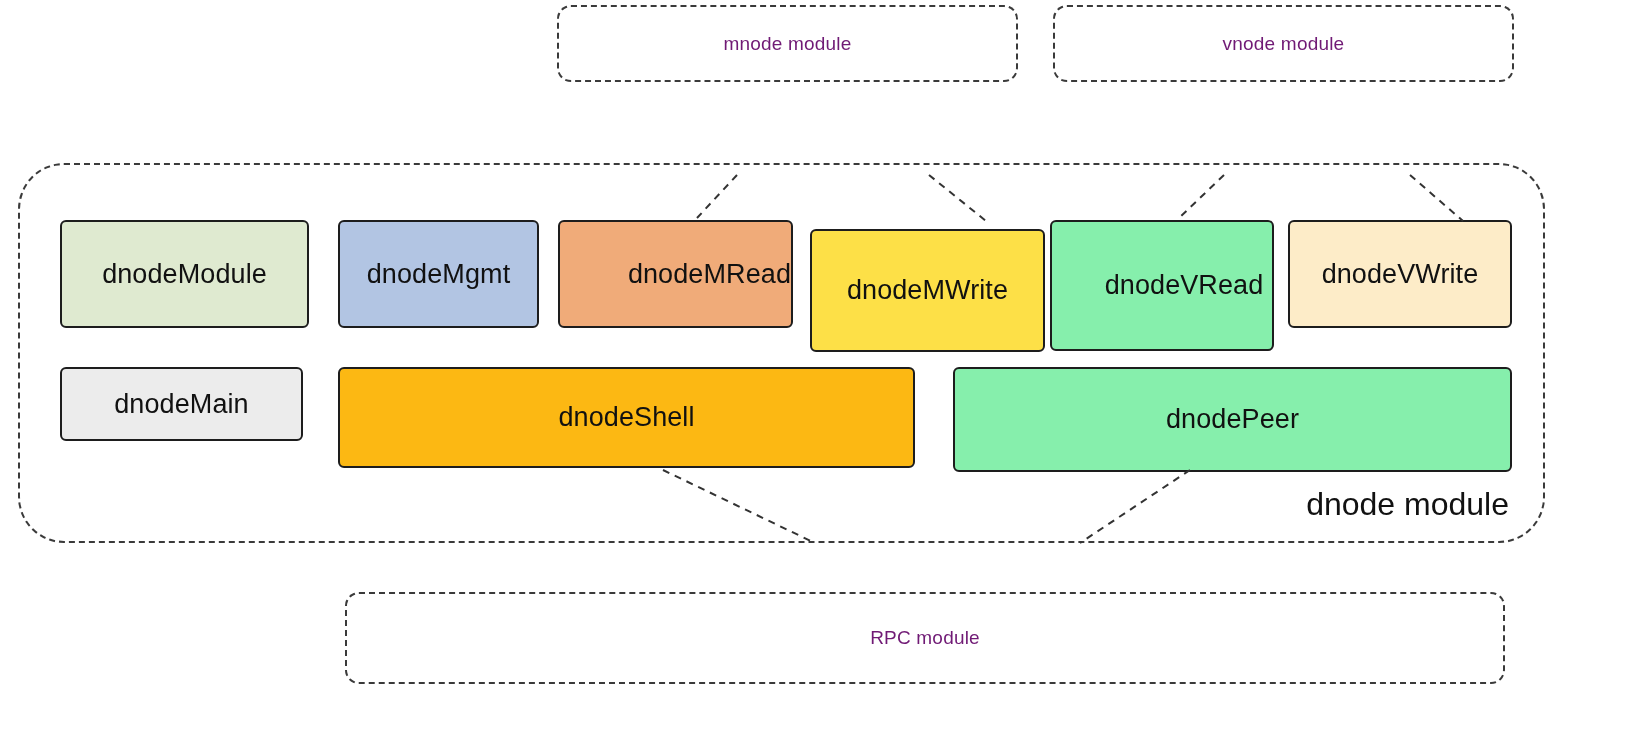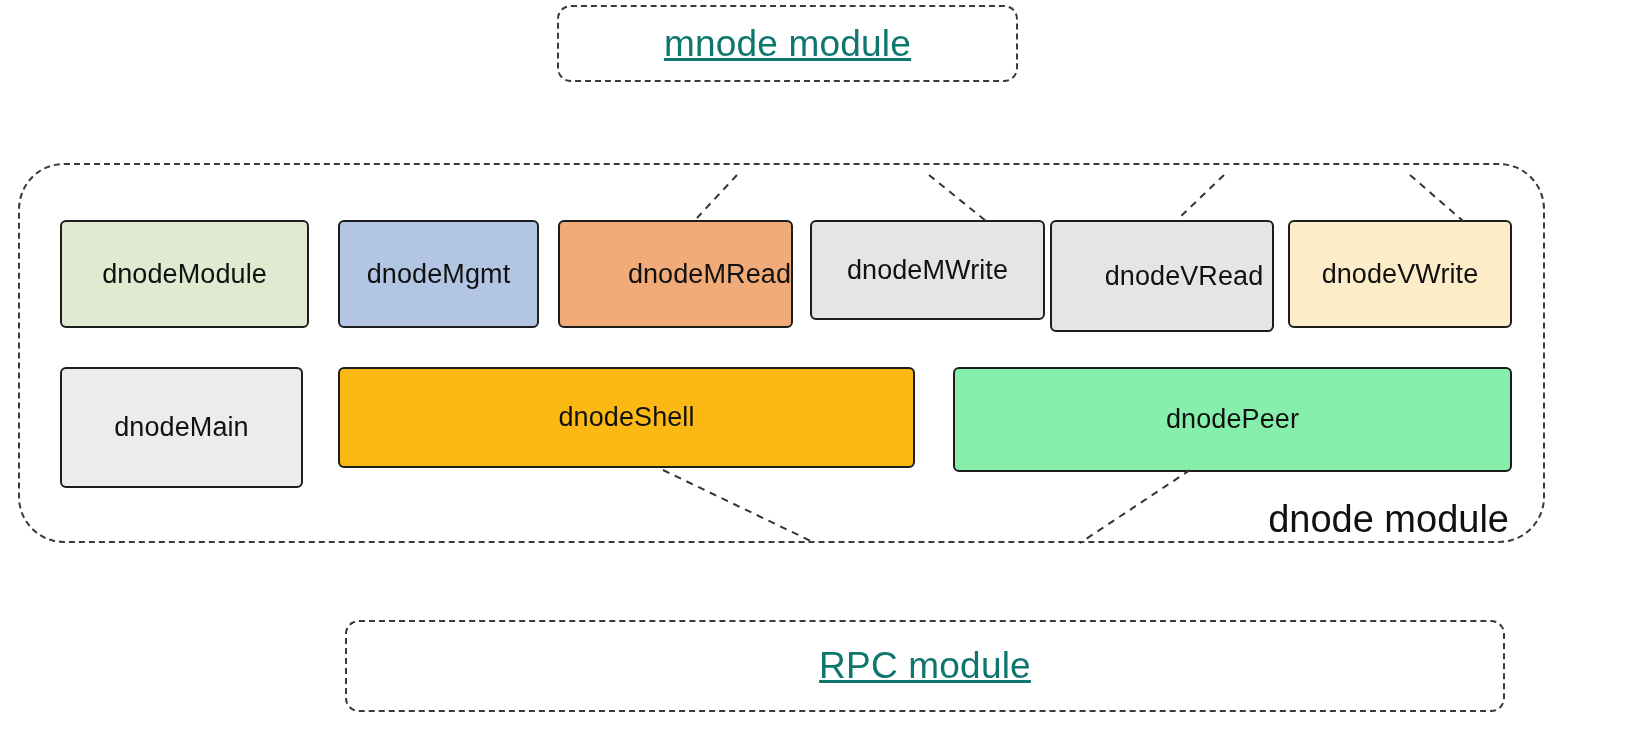--- a/index.html
+++ b/index.html
@@ -19,42 +19,41 @@
     position: absolute;
     background: #ffffff;
     border: 2px dashed #3a3a3a;
     border-radius: 14px;
     display: flex;
     align-items: center;
     justify-content: center;
     box-sizing: border-box;
   }
   .module-box .label {
-    font-size: 37px;
-    color: #0f766e;
+    font-size: 19px;
+    color: #701a75;
     letter-spacing: 0.2px;
     white-space: nowrap;
-    text-decoration: underline;
   }
   #dnode-container {
     position: absolute;
     left: 18px;
     top: 163px;
     width: 1527px;
     height: 380px;
     background: #ffffff;
     border: 2px dashed #3a3a3a;
     border-radius: 46px;
     box-sizing: border-box;
   }
   #dnode-container-label {
     position: absolute;
     right: 34px;
-    bottom: 0;
-    font-size: 38px;
+    bottom: 18px;
+    font-size: 32px;
     color: #111111;
     white-space: nowrap;
   }
   .node-box {
     position: absolute;
     border: 2px solid #1d1d1d;
     border-radius: 6px;
     display: flex;
     align-items: center;
     justify-content: center;
@@ -76,55 +75,58 @@
   }
 </style>
 </head>
 <body>
 
 <div id="canvas">
 
   <div class="module-box" id="box-mnode" style="left: 557px; top: 5px; width: 461px; height: 77px;">
     <span class="label">mnode module</span>
   </div>
+  <div class="module-box" id="box-vnode" style="left: 1053px; top: 5px; width: 461px; height: 77px;">
+    <span class="label">vnode module</span>
+  </div>
 
   <div id="dnode-container" style="left: 18px; top: 163px; width: 1527px; height: 380px;">
     <span id="dnode-container-label">dnode module</span>
 
     <div class="node-box" id="nb-dnodeModule" style="left: 40px; top: 55px; width: 249px; height: 108px; background: rgb(223, 234, 208); border-color: rgb(29, 29, 29);">
       <span class="nb-label">dnodeModule</span>
     </div>
     <div class="node-box" id="nb-dnodeMgmt" style="left: 318px; top: 55px; width: 201px; height: 108px; background: rgb(178, 197, 227); border-color: rgb(29, 29, 29);">
       <span class="nb-label">dnodeMgmt</span>
     </div>
     <div class="node-box" id="nb-dnodeMRead" style="left: 538px; top: 55px; width: 235px; height: 108px; background: rgb(240, 171, 121); border-color: rgb(29, 29, 29); justify-content: flex-end;">
       <span class="nb-label">dnodeMRead</span>
     </div>
-    <div class="node-box" id="nb-dnodeMWrite" style="left: 790px; top: 55px; width: 235px; height: 100px; background: #e5e5e5; border-color: rgb(29, 29, 29);">
+    <div class="node-box" id="nb-dnodeMWrite" style="left: 790px; top: 64px; width: 235px; height: 123px; background: #fde047; border-color: rgb(29, 29, 29);">
       <span class="nb-label">dnodeMWrite</span>
     </div>
-    <div class="node-box" id="nb-dnodeVRead" style="left: 1030px; top: 55px; width: 224px; height: 112px; background: #e5e5e5; border-color: rgb(29, 29, 29); padding-left: 44px;">
+    <div class="node-box" id="nb-dnodeVRead" style="left: 1030px; top: 55px; width: 224px; height: 131px; background: #86efac; border-color: rgb(29, 29, 29); padding-left: 44px;">
       <span class="nb-label">dnodeVRead</span>
     </div>
     <div class="node-box" id="nb-dnodeVWrite" style="left: 1268px; top: 55px; width: 224px; height: 108px; background: rgb(253, 236, 200); border-color: rgb(29, 29, 29);">
       <span class="nb-label">dnodeVWrite</span>
     </div>
 
-    <div class="node-box" id="nb-dnodeMain" style="left: 40px; top: 202px; width: 243px; height: 121px; background: rgb(236, 236, 236); border-color: rgb(29, 29, 29);">
+    <div class="node-box" id="nb-dnodeMain" style="left: 40px; top: 202px; width: 243px; height: 74px; background: rgb(236, 236, 236); border-color: rgb(29, 29, 29);">
       <span class="nb-label">dnodeMain</span>
     </div>
     <div class="node-box" id="nb-dnodeShell" style="left: 318px; top: 202px; width: 577px; height: 101px; background: rgb(252, 184, 19); border-color: rgb(29, 29, 29);">
       <span class="nb-label">dnodeShell</span>
     </div>
     <div class="node-box" id="nb-dnodePeer" style="left: 933px; top: 202px; width: 559px; height: 105px; background: #86efac; border-color: rgb(29, 29, 29);">
       <span class="nb-label">dnodePeer</span>
     </div>
   </div>
 
-  <div class="module-box" id="box-rpc" style="left: 345px; top: 620px; width: 1160px; height: 92px;">
+  <div class="module-box" id="box-rpc" style="left: 345px; top: 592px; width: 1160px; height: 92px;">
     <span class="label">RPC module</span>
   </div>
 
   <svg id="connectors" viewBox="0 0 1629 731" xmlns="http://www.w3.org/2000/svg">
       <line x1="737" y1="175" x2="697" y2="218" stroke="#333333" stroke-width="2" stroke-dasharray="7 6"></line>
       <line x1="929" y1="175" x2="986" y2="221" stroke="#333333" stroke-width="2" stroke-dasharray="7 6"></line>
       <line x1="1224" y1="175" x2="1178" y2="219" stroke="#333333" stroke-width="2" stroke-dasharray="7 6"></line>
       <line x1="1410" y1="175" x2="1463" y2="221" stroke="#333333" stroke-width="2" stroke-dasharray="7 6"></line>
       <line x1="663" y1="470" x2="815" y2="543" stroke="#333333" stroke-width="2" stroke-dasharray="7 6"></line>
       <line x1="1190" y1="470" x2="1080" y2="543" stroke="#333333" stroke-width="2" stroke-dasharray="7 6"></line>

